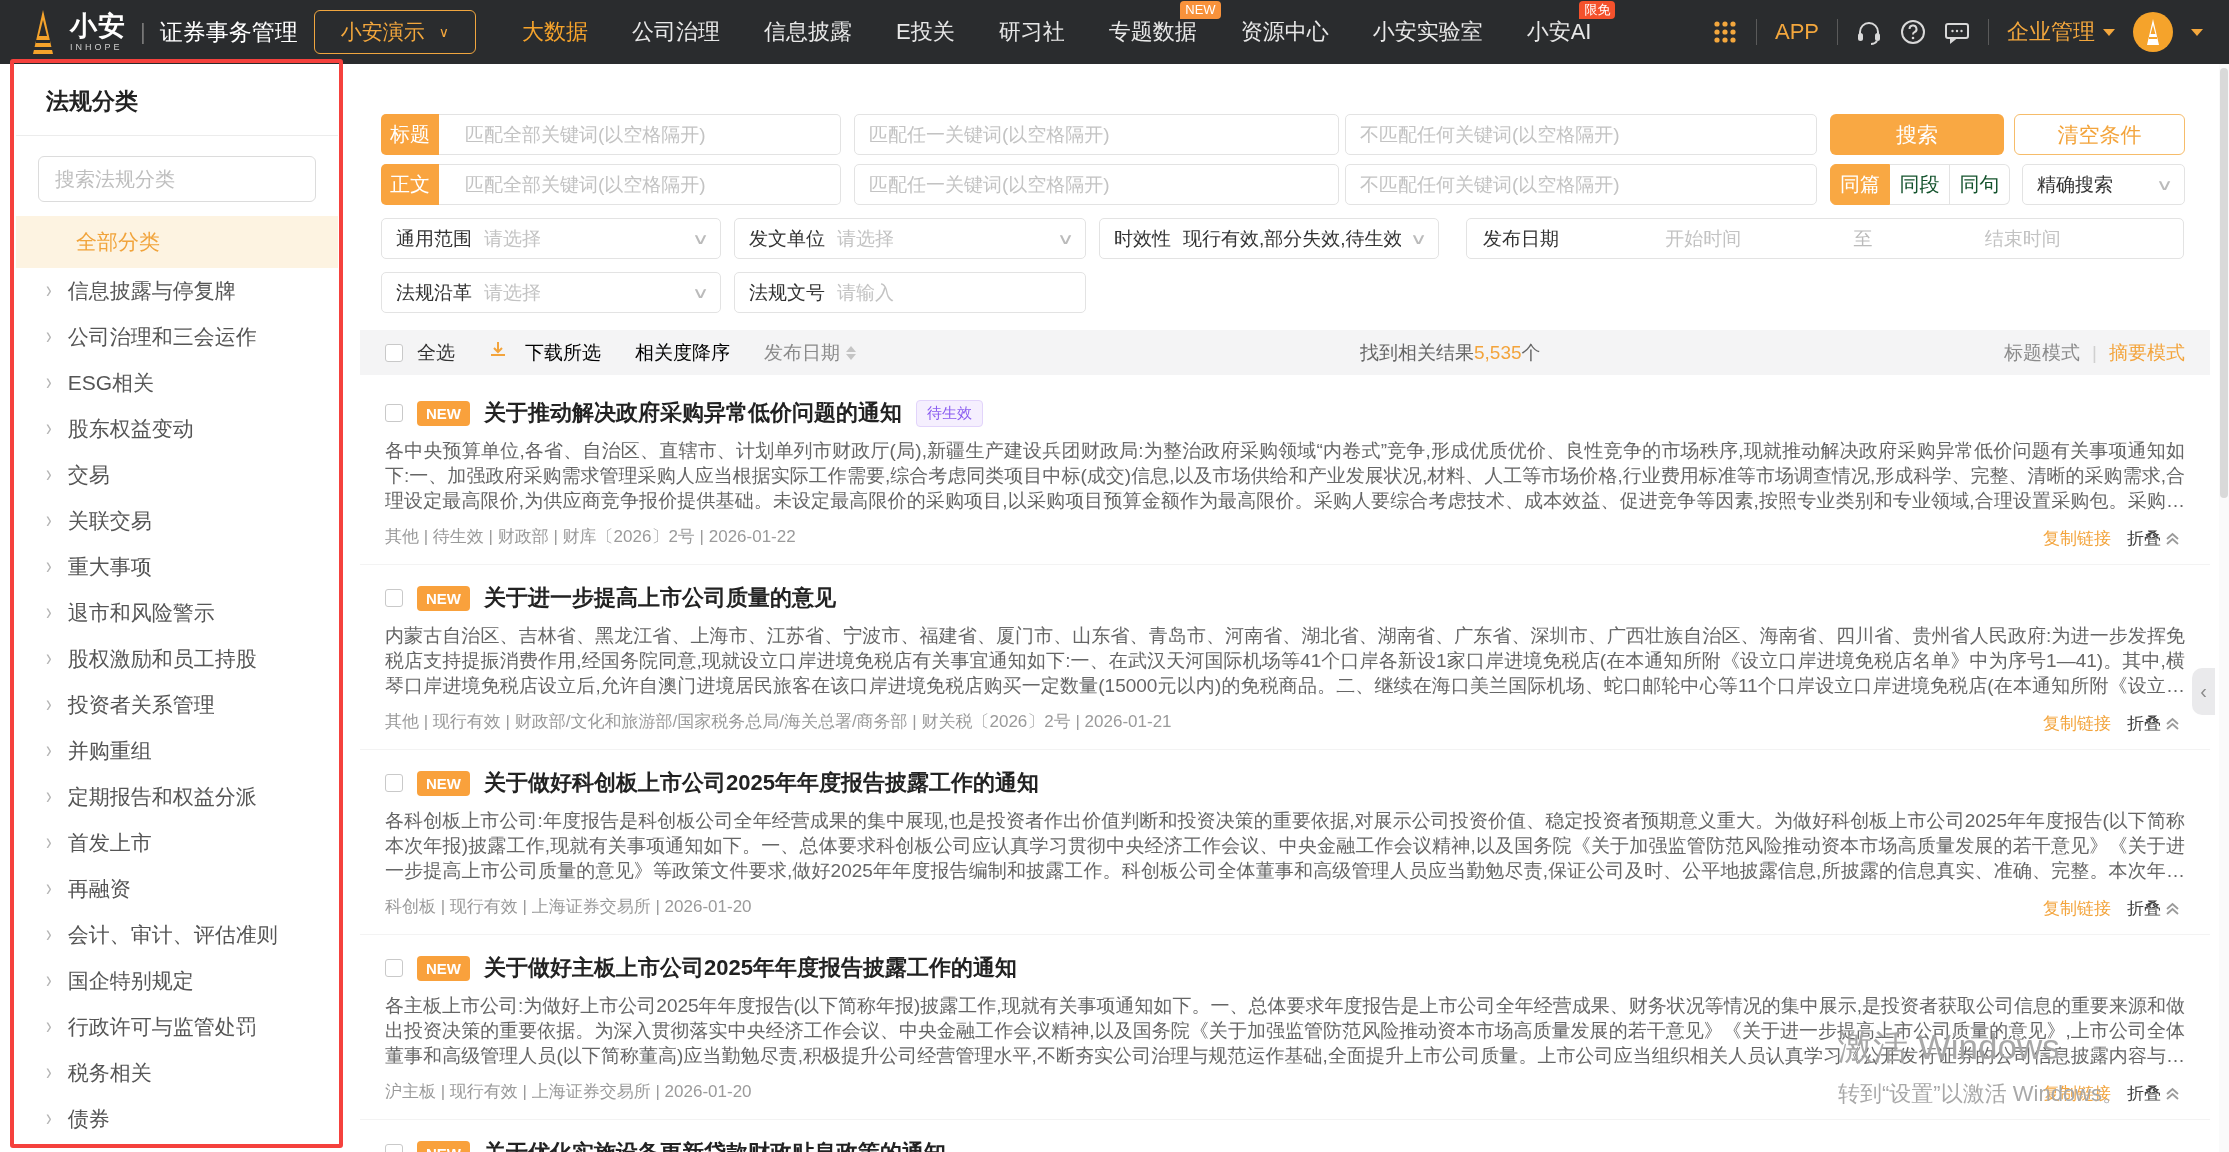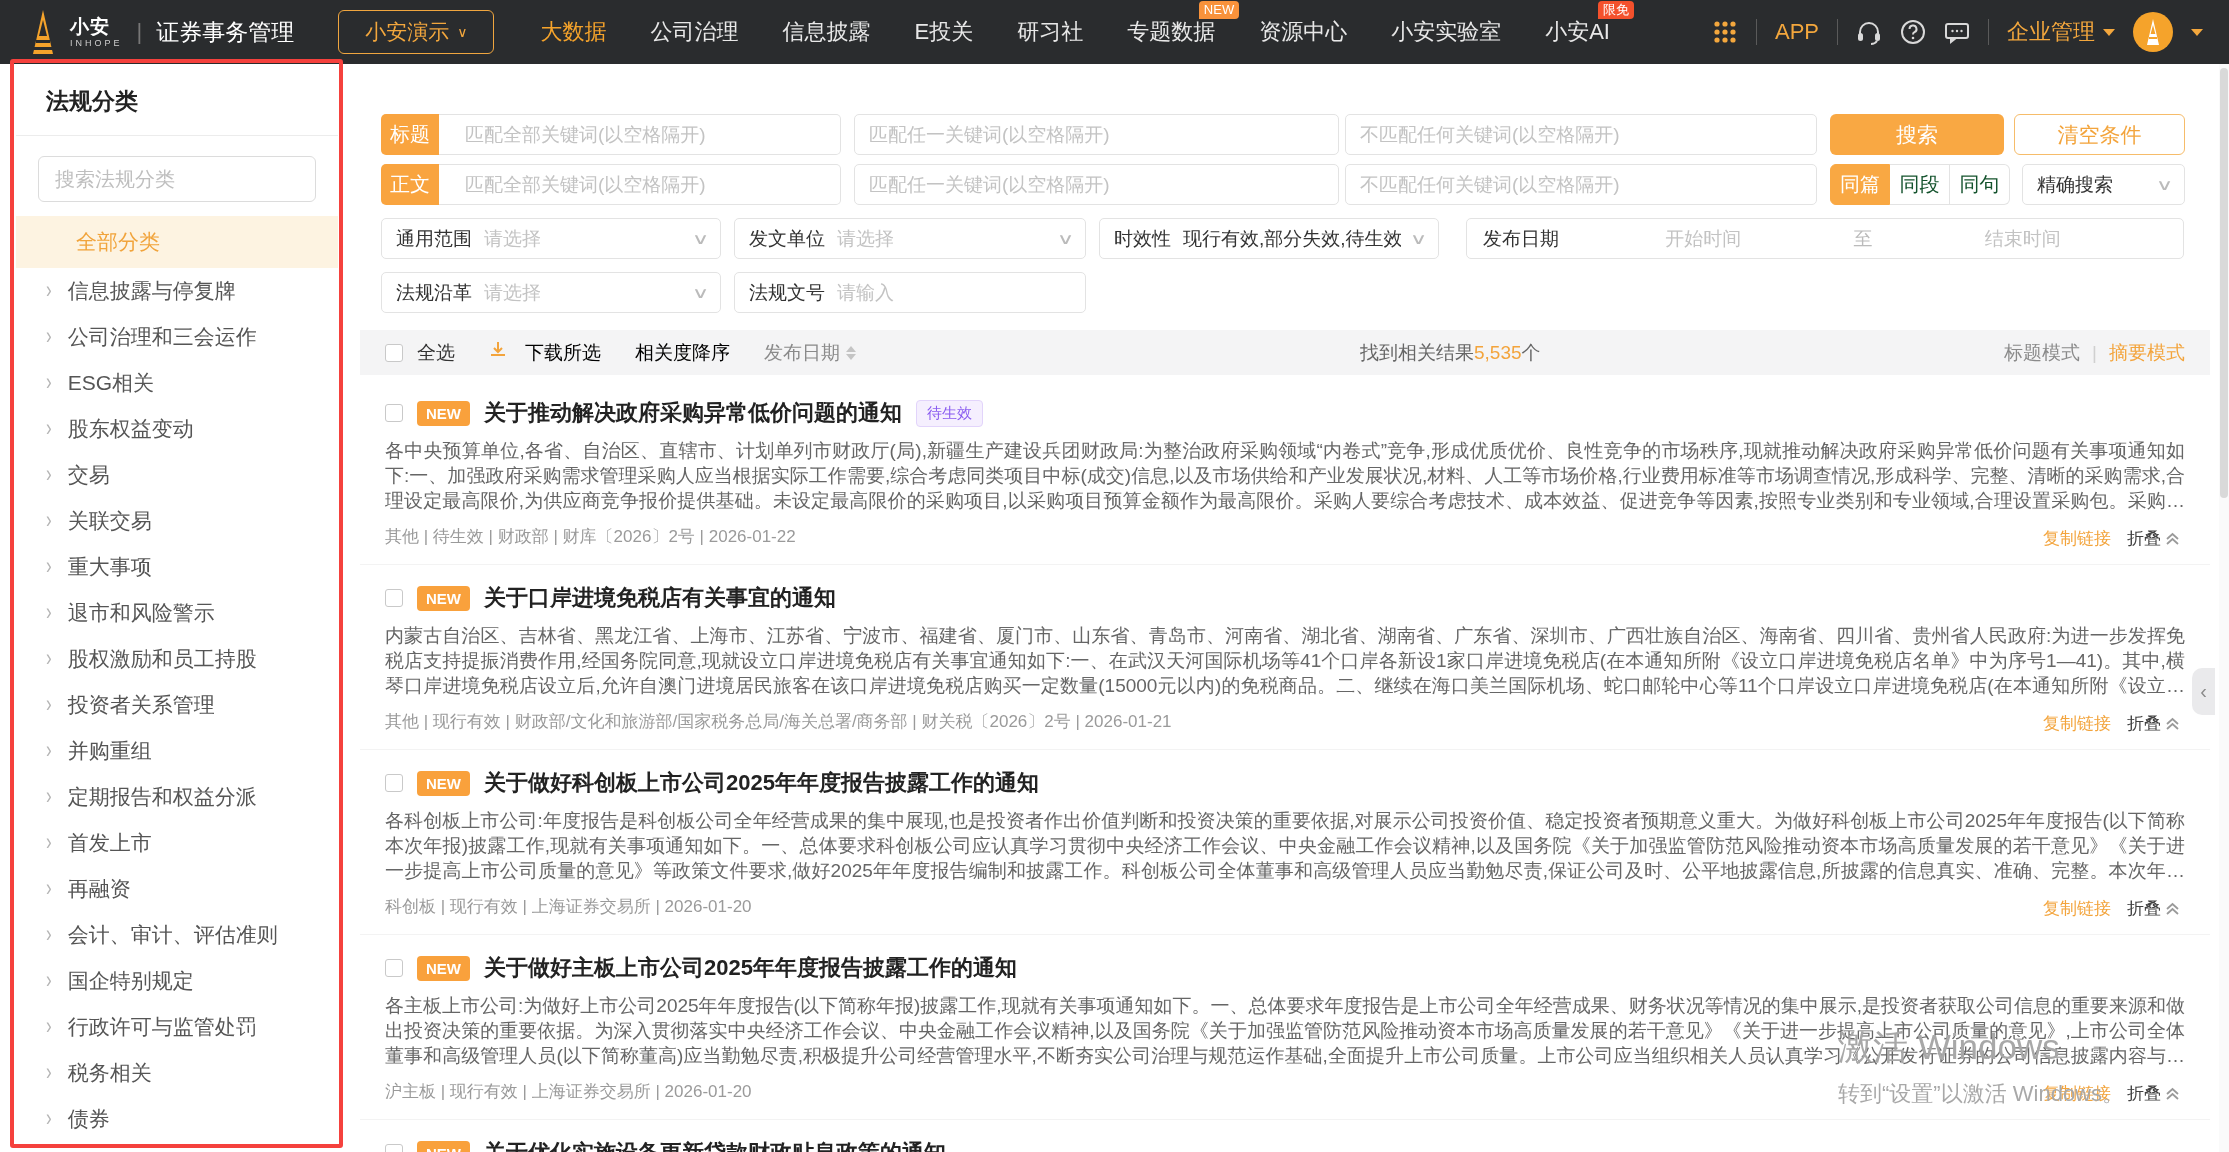--- a/index.html
+++ b/index.html
@@ -6,26 +6,26 @@
   html,body { background:#555; }
   .screen{ position:relative; width:2229px; height:1152px; overflow:hidden; background:#fff;
     font-family:"Liberation Sans","DejaVu Sans",sans-serif; }
 
   
   .navbar{ position:absolute; left:0; top:0; width:100%; height:64px; background:#2a2c2e;
     display:flex; align-items:center; padding:0 26px; color:#fff; }
   .brand{ display:flex; align-items:center; gap:10px; }
   .logo-svg{ width:34px; height:44px; }
   .brand-text{ display:flex; flex-direction:column; line-height:1; }
-  .brand-name{ font-size:19px; font-weight:bold; color:#fff; letter-spacing:1px;}
+  .brand-name{ font-size:27px; font-weight:bold; color:#fff; letter-spacing:1px;}
   .brand-sub{ font-size:9px; color:#cfcfcf; letter-spacing:3px; margin-top:3px;}
   .brand-divider{ color:#777; margin:0 14px; font-size:22px; }
   .brand-product{ font-size:23px; color:#fff; }
-  .env-btn{ margin-left:44px; border:1px solid #f0a63f; color:#f3a73d; border-radius:6px;
-    padding:7px 26px; font-size:21px; display:flex; align-items:center; gap:8px; background:transparent; cursor:pointer;}
+  .env-btn{ margin-left:16px; border:1px solid #f0a63f; color:#f3a73d; border-radius:6px;
+    padding:7px 26px; font-size:21px; display:flex; align-items:center; gap:14px; background:transparent; cursor:pointer;}
   .env-caret{ font-size:14px; color:#f3a73d; }
   .nav-items{ display:flex; align-items:center; margin-left:46px; gap:44px; }
   .nav-item{ position:relative; font-size:22px; color:#e8e8e8; cursor:pointer; white-space:nowrap;}
   .nav-item.active{ color:#f5a32b; }
   .nav-badge{ position:absolute; top:-16px; right:-24px; font-size:13px; color:#fff;
     padding:2px 5px; border-radius:4px 4px 4px 0; line-height:1.1;}
   .nav-badge.new{ background:#f8923b; }
   .nav-badge.free{ background:#f4512c; }
   .nav-right{ margin-left:auto; display:flex; align-items:center; gap:18px; }
   .nav-vdiv{ width:1px; height:26px; background:#5a5a5a; }
@@ -440,21 +440,21 @@
                 </svg>
             </span>
           </span>
         </div>
       </div>
 
       <div class="ritem">
         <div class="rtitle-row">
           <span class="cb"></span>
           <span class="badge-new">NEW</span>
-          <span class="rtitle">关于口岸进境免税店有关事宜的通知</span>
+          <span class="rtitle">关于进一步提高上市公司质量的意见</span>
         </div>
         <div class="rbody">内蒙古自治区、吉林省、黑龙江省、上海市、江苏省、宁波市、福建省、厦门市、山东省、青岛市、河南省、湖北省、湖南省、广东省、深圳市、广西壮族自治区、海南省、四川省、贵州省人民政府:为进一步发挥免税店支持提振消费作用,经国务院同意,现就设立口岸进境免税店有关事宜通知如下:一、在武汉天河国际机场等41个口岸各新设1家口岸进境免税店(在本通知所附《设立口岸进境免税店名单》中为序号1—41)。其中,横琴口岸进境免税店设立后,允许自澳门进境居民旅客在该口岸进境免税店购买一定数量(15000元以内)的免税商品。二、继续在海口美兰国际机场、蛇口邮轮中心等11个口岸设立口岸进境免税店(在本通知所附《设立口岸进境免税店名单》中为序号42—52)。三、停止</div>
         <div class="rmeta">其他 | 现行有效 | 财政部/文化和旅游部/国家税务总局/海关总署/商务部 | 财关税〔2026〕2号 | 2026-01-21</div>
         <div class="ractions">
           <span class="act-copy">复制链接</span>
           <span class="act-fold">
             <span>折叠</span>
             <span class="fold-ico">
               <svg width="15" height="15" viewBox="0 0 15 15" fill="none" stroke="#9a9a9a" stroke-width="1.8">
                   <path d="M2 8 l5.5-5 5.5 5 M2 13 l5.5-5 5.5 5"></path>

